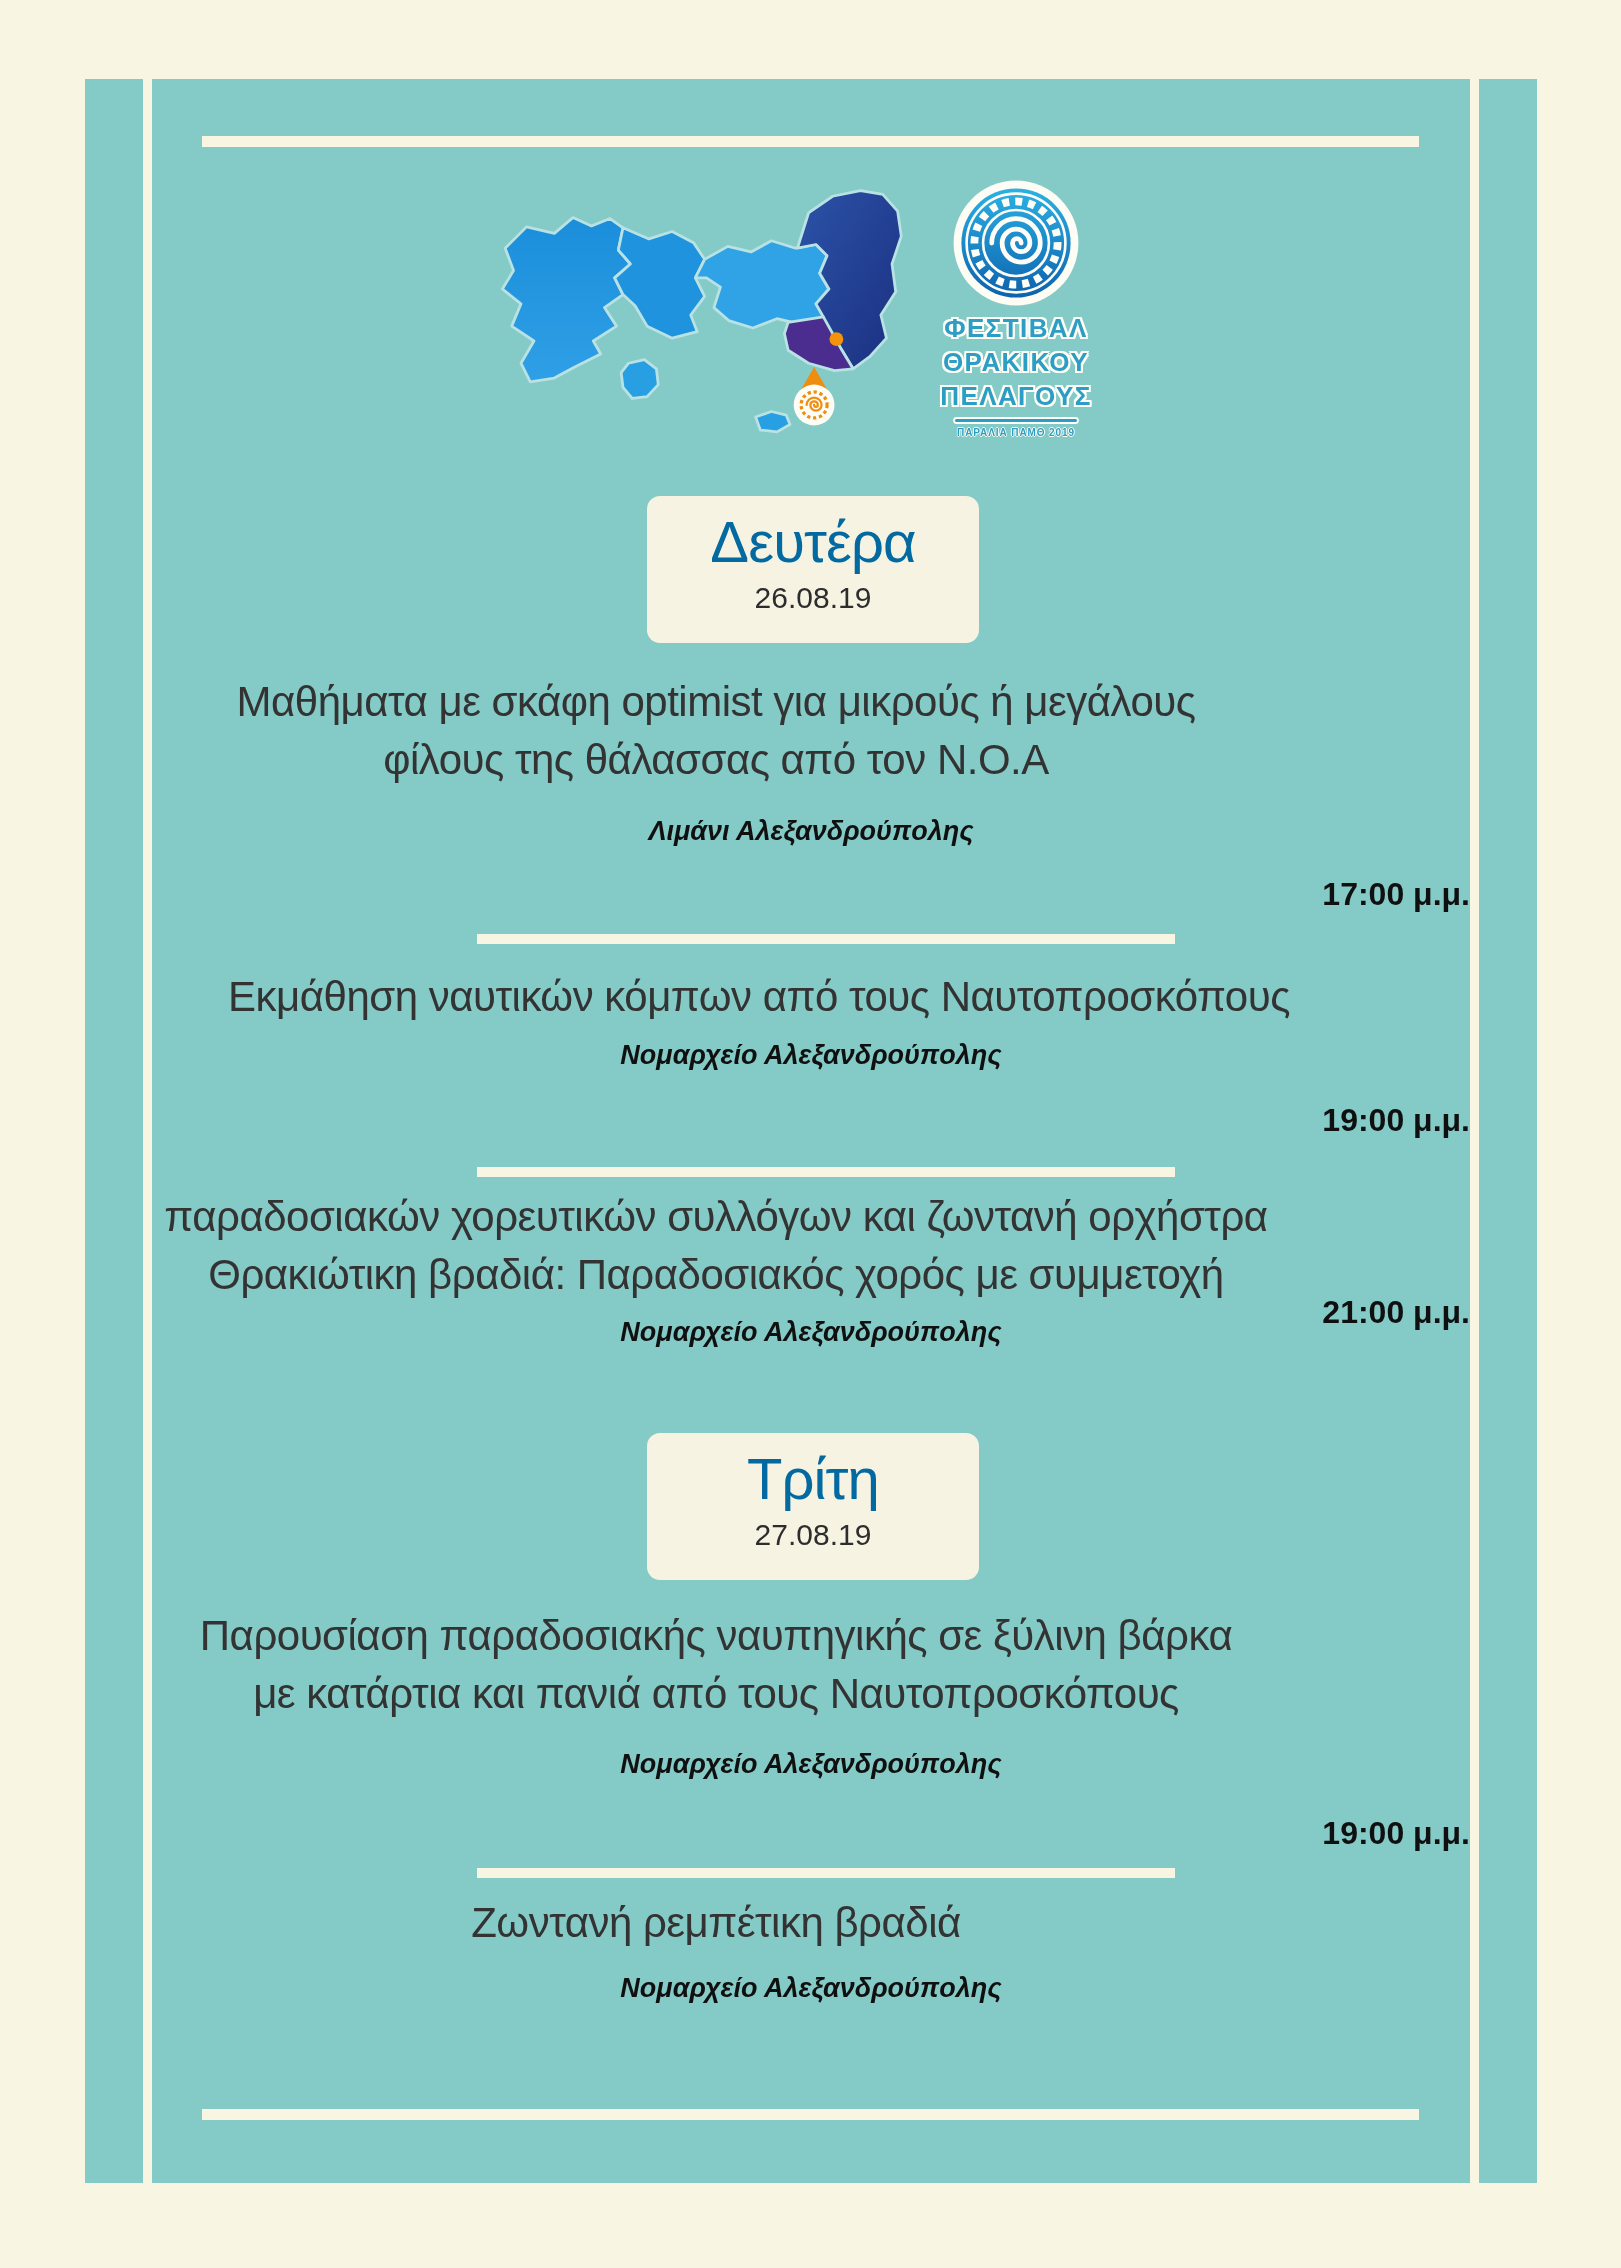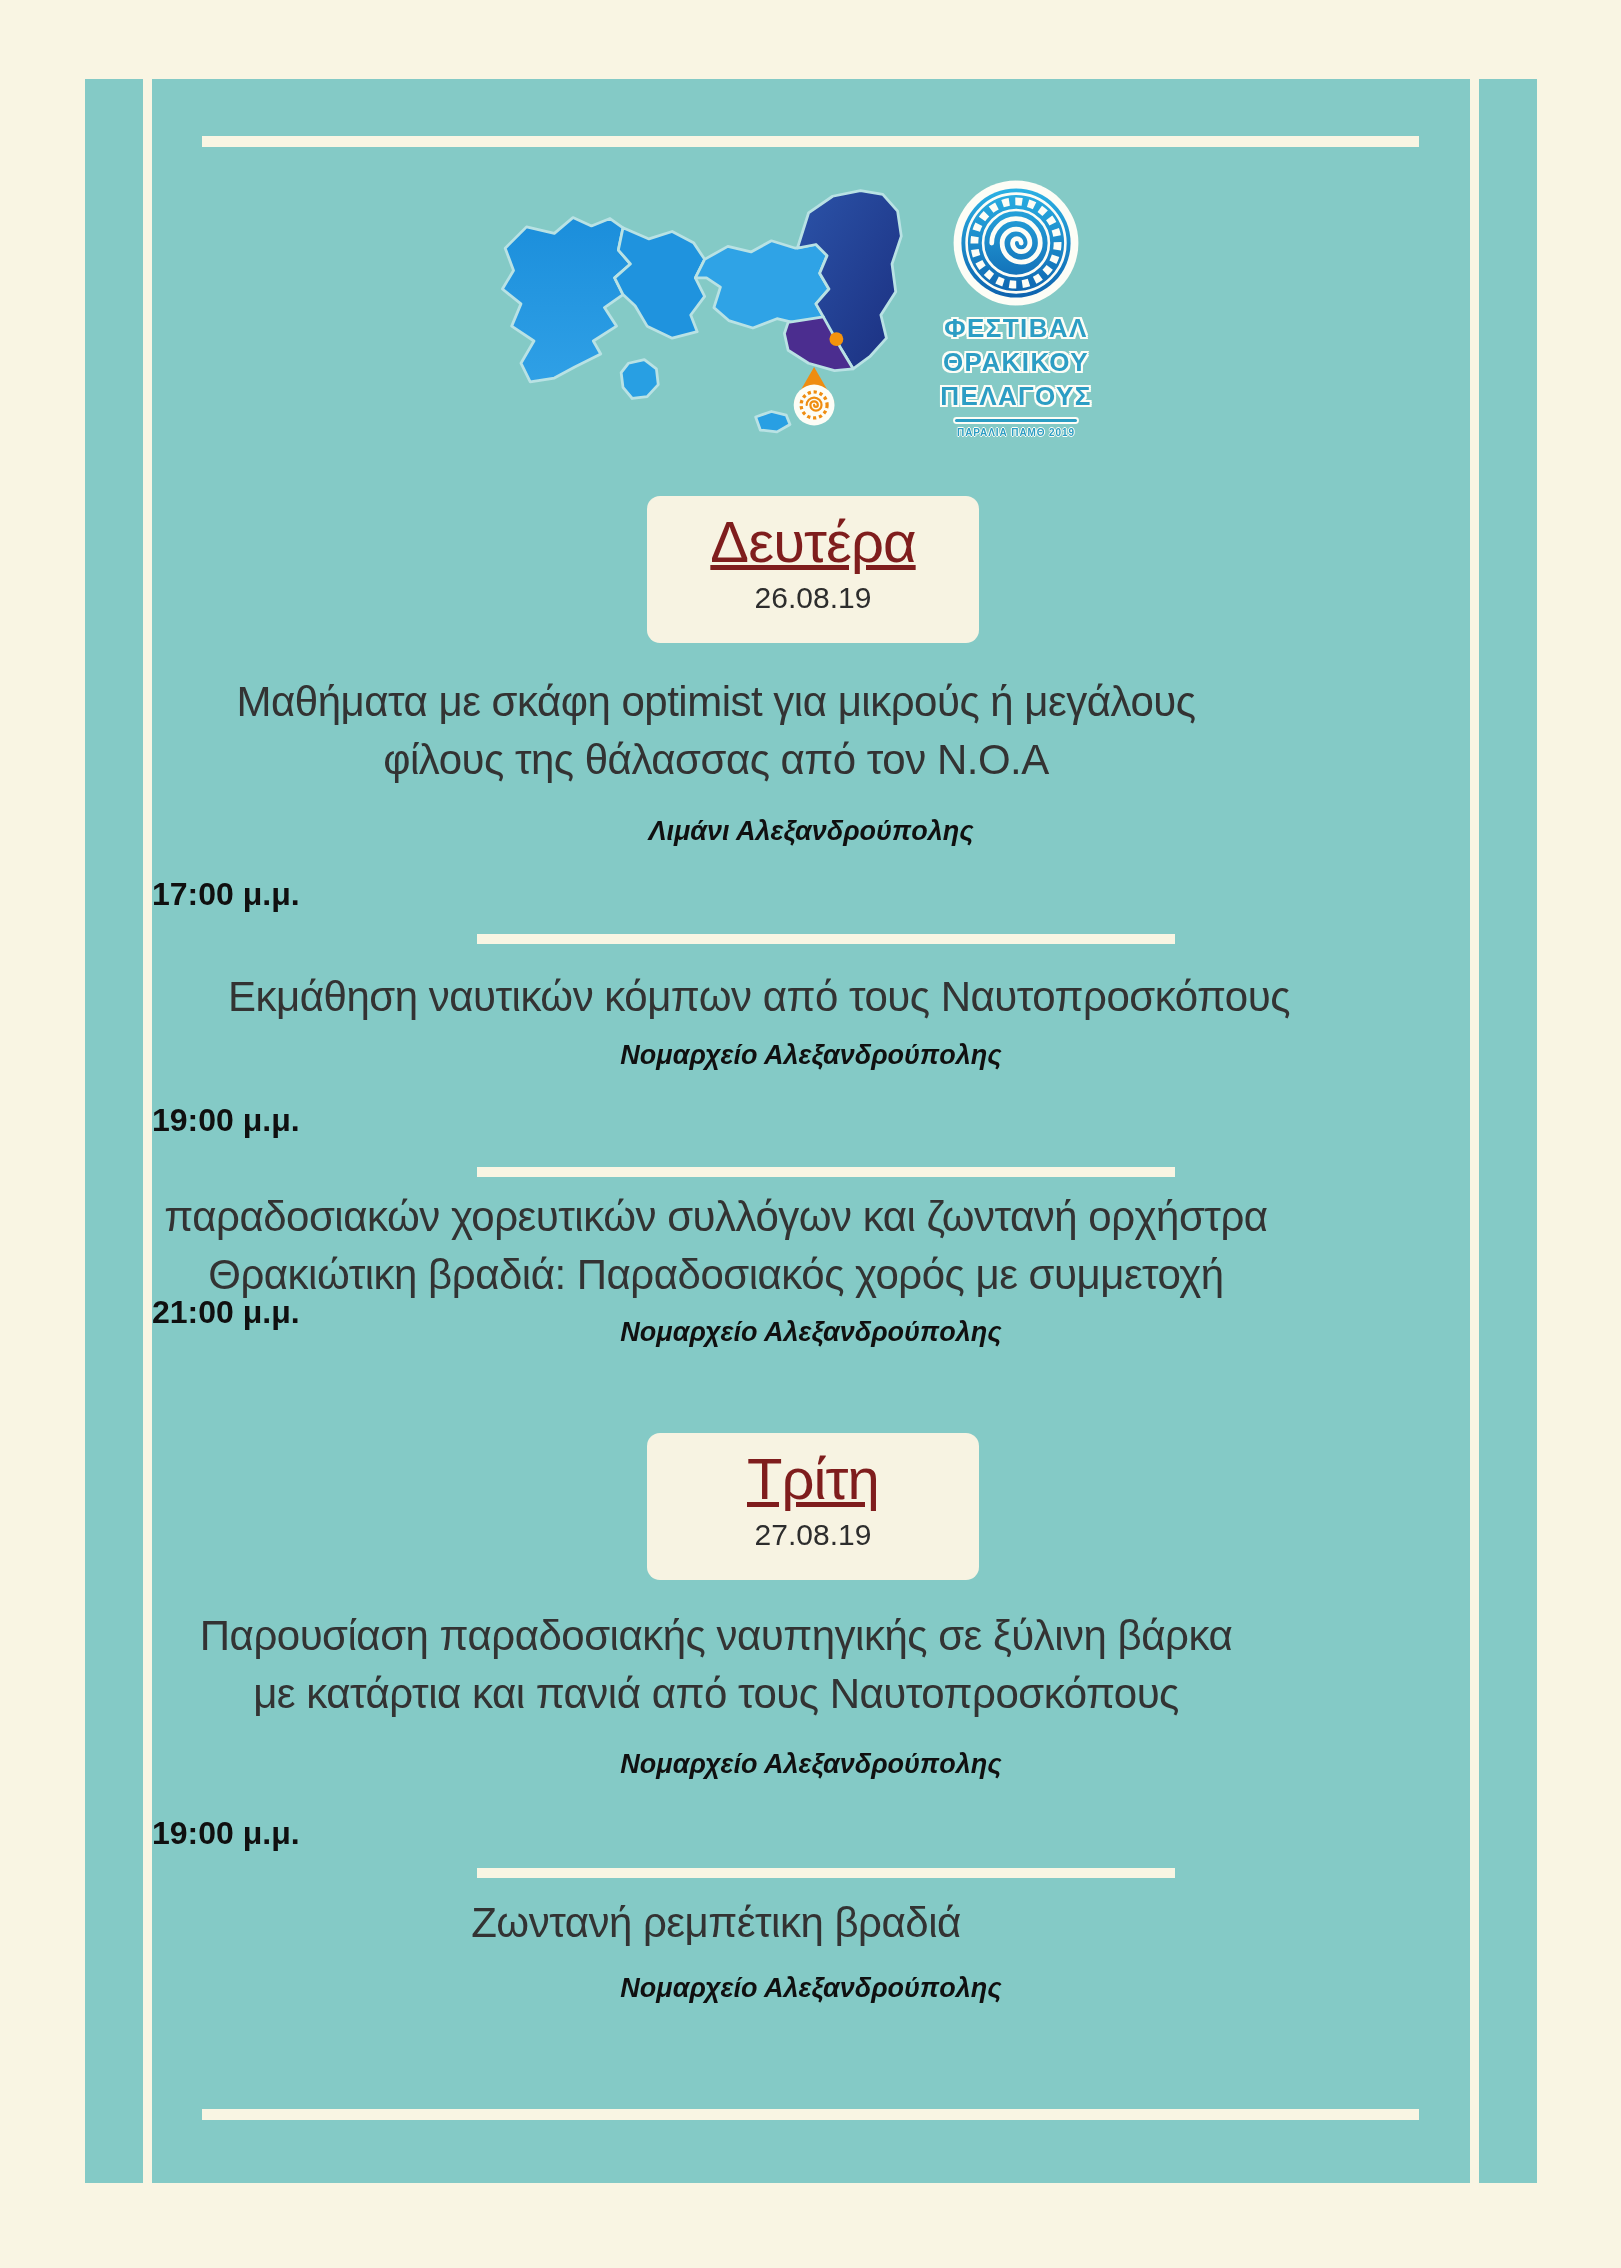--- a/index.html
+++ b/index.html
@@ -20,28 +20,28 @@
   .logo-title{font-size:26px;line-height:34px;font-weight:bold;color:#2c9dc4;letter-spacing:1.4px;
     text-shadow:-1.9px 0 0 #fdfdf6,1.9px 0 0 #fdfdf6,0 -1.9px 0 #fdfdf6,0 1.9px 0 #fdfdf6,
                 -1.9px -1.9px 0 #fdfdf6,1.9px 1.9px 0 #fdfdf6,1.9px -1.9px 0 #fdfdf6,-1.9px 1.9px 0 #fdfdf6;}
   .logo-rule{width:122px;height:3.7px;background:#2c9dc4;margin:5.6px auto 4.6px auto;border-radius:1.9px;
     box-shadow:0 0 0 1.9px #fdfdf6;}
   .logo-sub{font-size:10px;font-weight:bold;color:#2c9dc4;letter-spacing:0.9px;
     text-shadow:-0.9px 0 0 #fdfdf6,0.9px 0 0 #fdfdf6,0 -0.9px 0 #fdfdf6,0 0.9px 0 #fdfdf6;}
 
   .day-box{left:647px;width:332px;height:147px;background:#f7f3e2;border-radius:13px;text-align:center;}
   .day-box-1{top:496px;} .day-box-2{top:1433px;}
-  .day-name{font-size:58px;line-height:65px;color:#7f1d1d;margin-top:13px;letter-spacing:-0.9px;text-decoration:underline;}
+  .day-name{font-size:58px;line-height:65px;color:#0369a1;margin-top:13px;letter-spacing:-0.9px;}
   .day-date{font-size:30px;line-height:48px;color:#2d2d2d;}
 
   .event-title{left:152px;width:1128px;text-align:center;font-size:42px;line-height:58px;
     color:#333;letter-spacing:-0.5px;}
   .event-loc{left:152px;width:1318px;text-align:center;font-size:27px;line-height:45px;
     font-weight:bold;font-style:italic;color:#101010;}
-  .event-time{left:152px;width:1318px;text-align:left;font-size:32px;line-height:45px;
+  .event-time{left:152px;width:1318px;text-align:right;font-size:32px;line-height:45px;
     font-weight:bold;color:#101010;}
   .divider{left:477px;width:698px;height:10.2px;background:#f9f5e3;}
 
   .t-e1{top:673px;} .l-e1{top:809px;} .h-e1{top:872px;} .div-1{top:934px;}
   .t-e2{top:968px;margin-left:43px;} .l-e2{top:1033px;} .h-e2{top:1098px;} .div-2{top:1167px;}
   .t-e3{top:1188px;} .l-e3{top:1310px;} .h-e3{top:1290px;}
   .t-e4{top:1607px;} .l-e4{top:1742px;} .h-e4{top:1811px;} .div-3{top:1868px;}
   .t-e5{top:1894px;} .l-e5{top:1966px;} .h-e5{top:2033px;}
 </style>
 </head>

